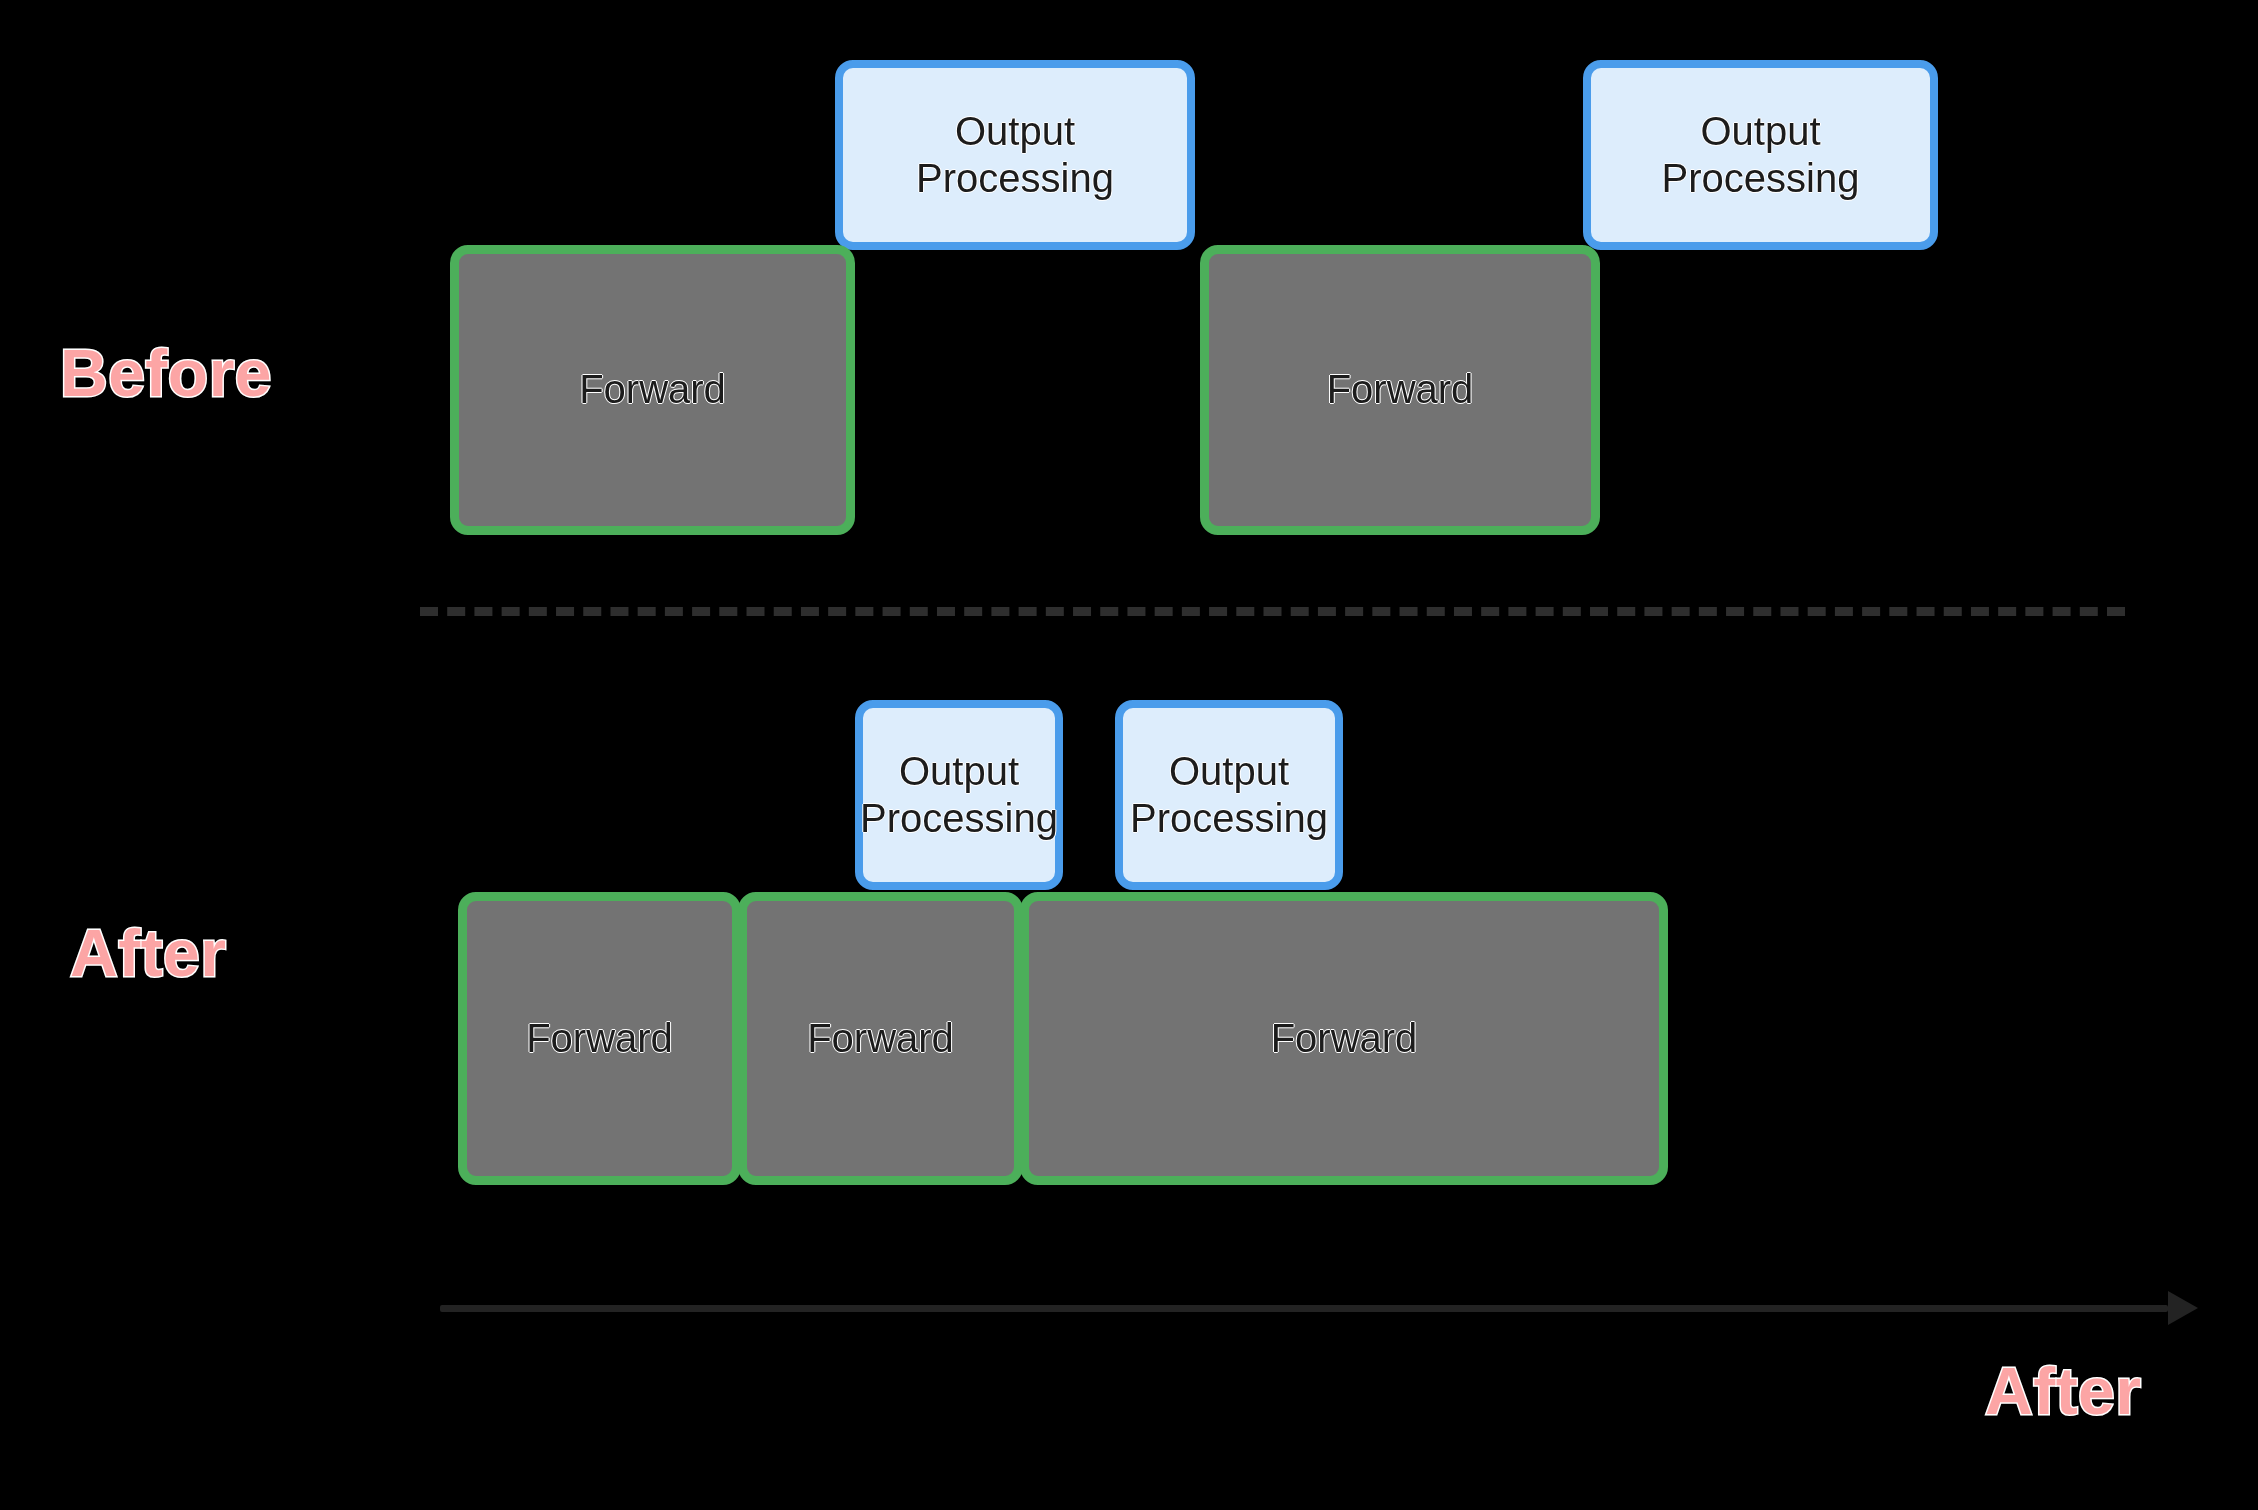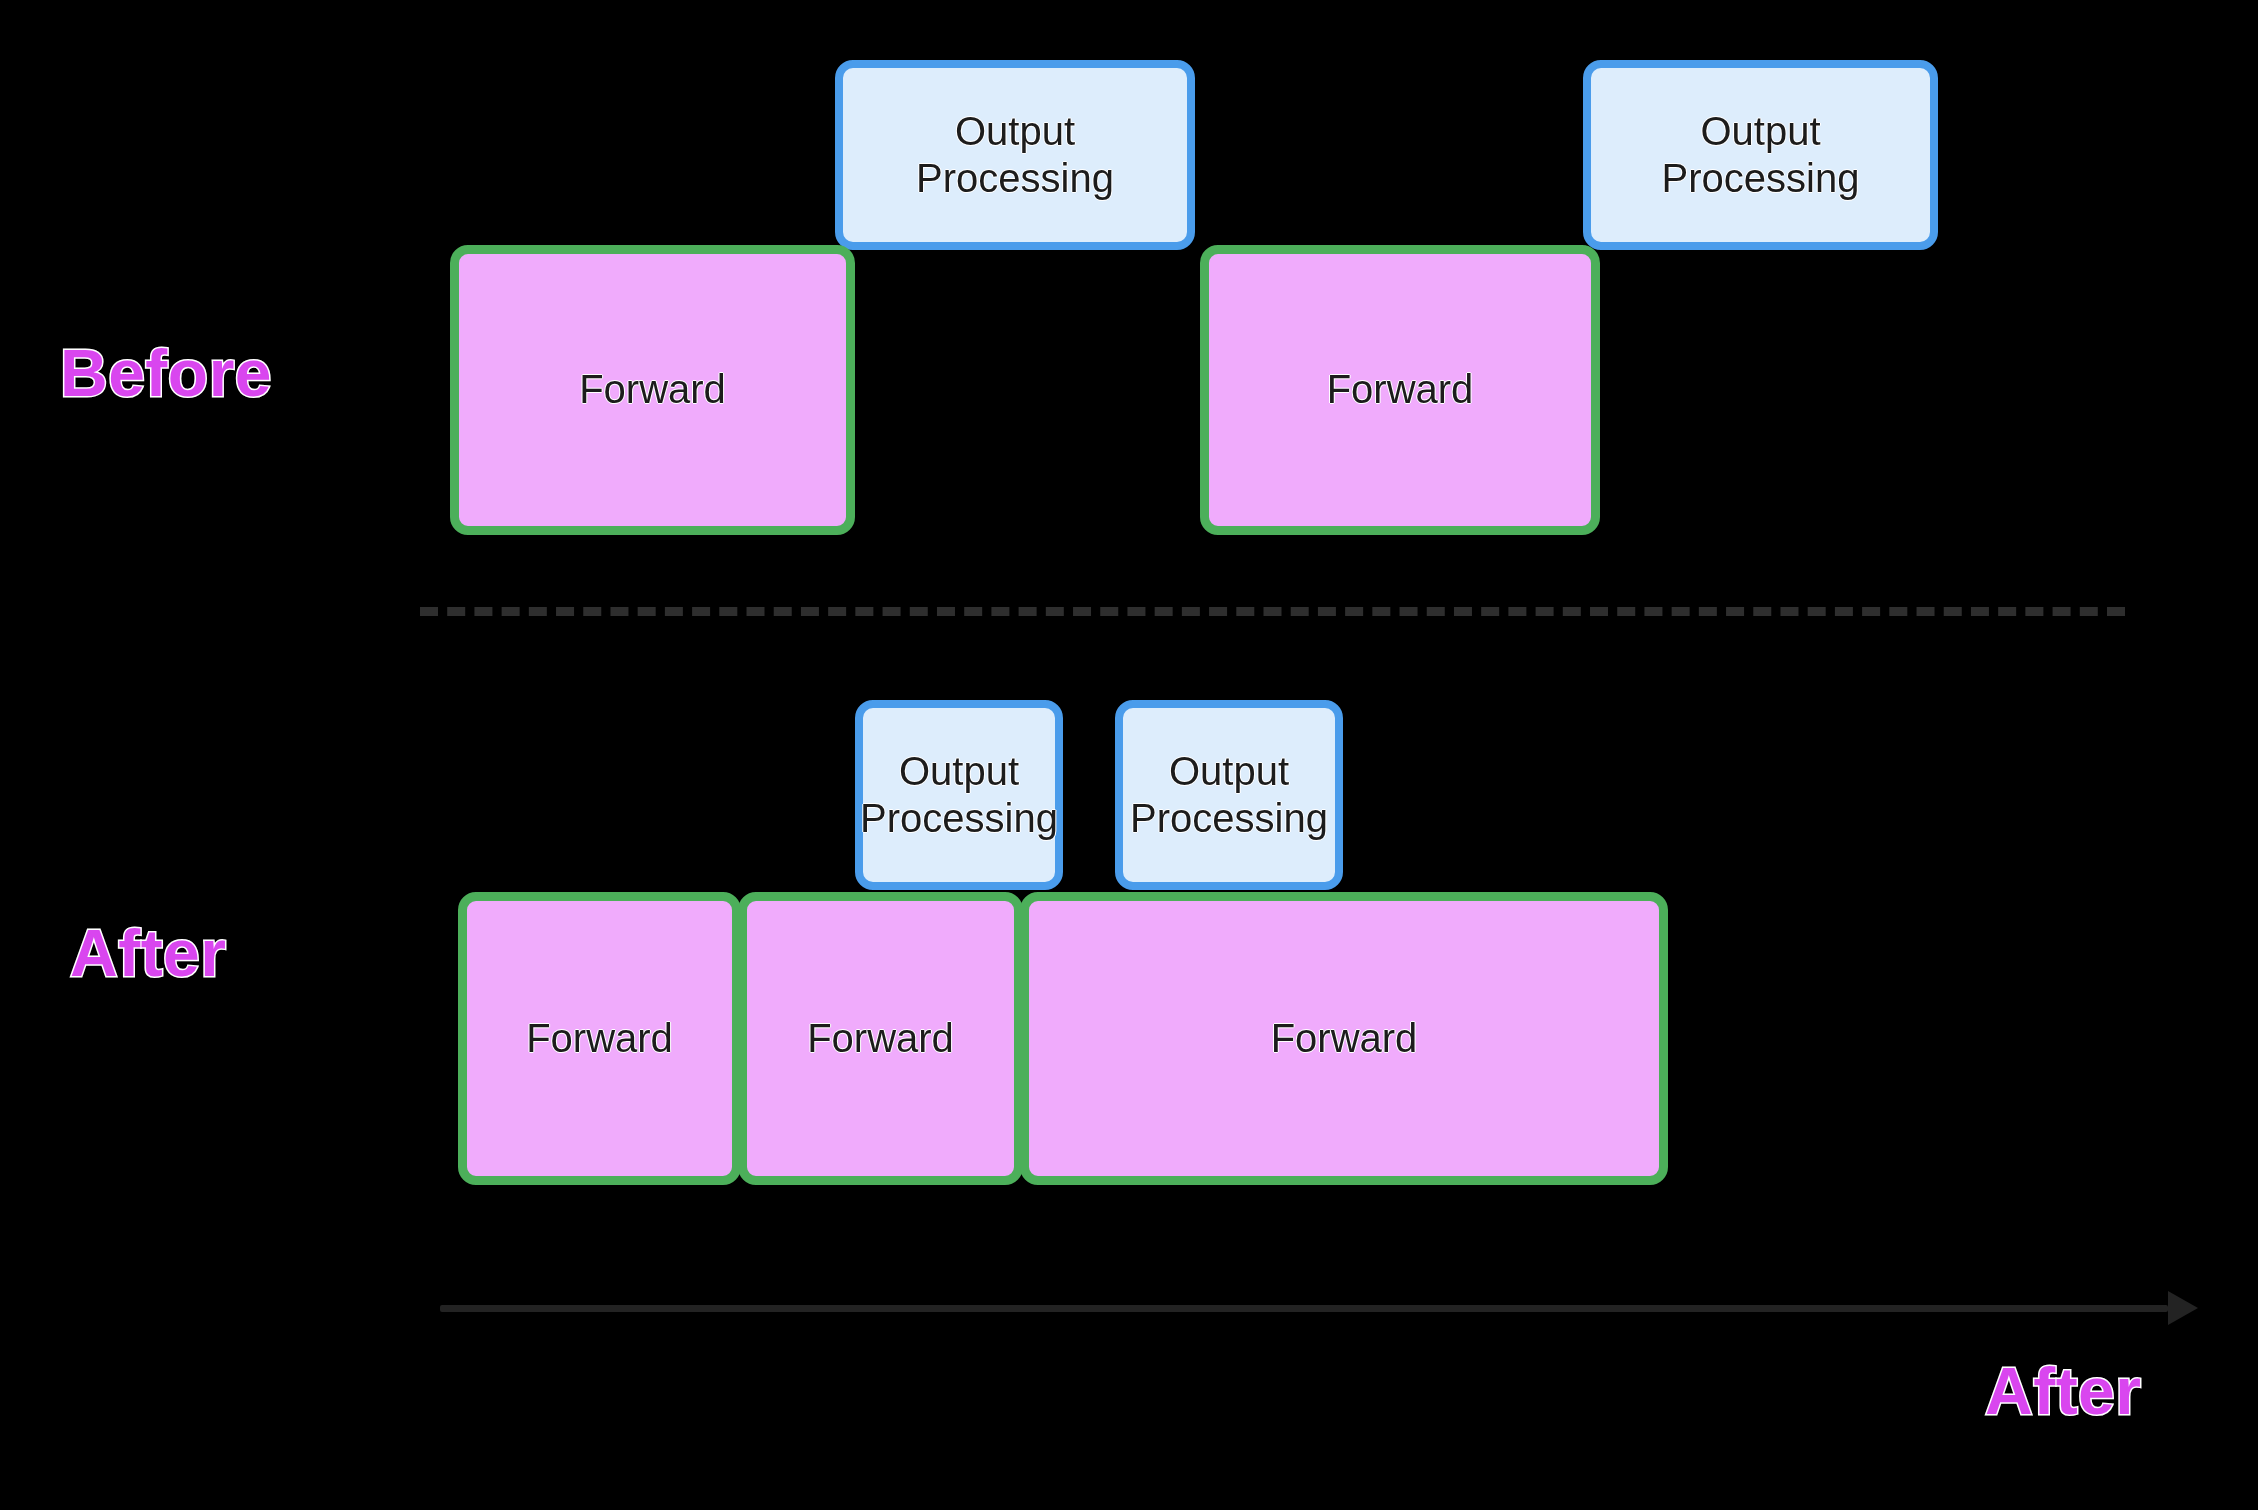--- a/index.html
+++ b/index.html
@@ -18,21 +18,21 @@
     background: #000000;
     overflow: hidden;
   }
 
   
   .row-label {
     position: absolute;
     font-size: 66px;
     font-weight: 700;
     letter-spacing: 0.5px;
-    color: #d946ef;
+    color: #fca5a5;
     -webkit-text-stroke: 3px #ffffff;
     paint-order: stroke fill;
     white-space: nowrap;
     line-height: 1;
   }
   .row-label .lbl-inner {
     display: inline-block;
   }
 
   
@@ -54,21 +54,21 @@
     white-space: pre-line;
     text-shadow:
        1px  0 0 #ffffff,
       -1px  0 0 #ffffff,
        0  1px 0 #ffffff,
        0 -1px 0 #ffffff;
     text-align: center;
   }
 
   .node.forward {
-    background: #f0abfc;
+    background: #737373;
     border-color: #4caf5a;
     border-width: 9px;
     font-size: 40px;
   }
   .node.output {
     background: #ddedfc;
     border-color: #4a9ceb;
     border-width: 8px;
     font-size: 40px;
   }

